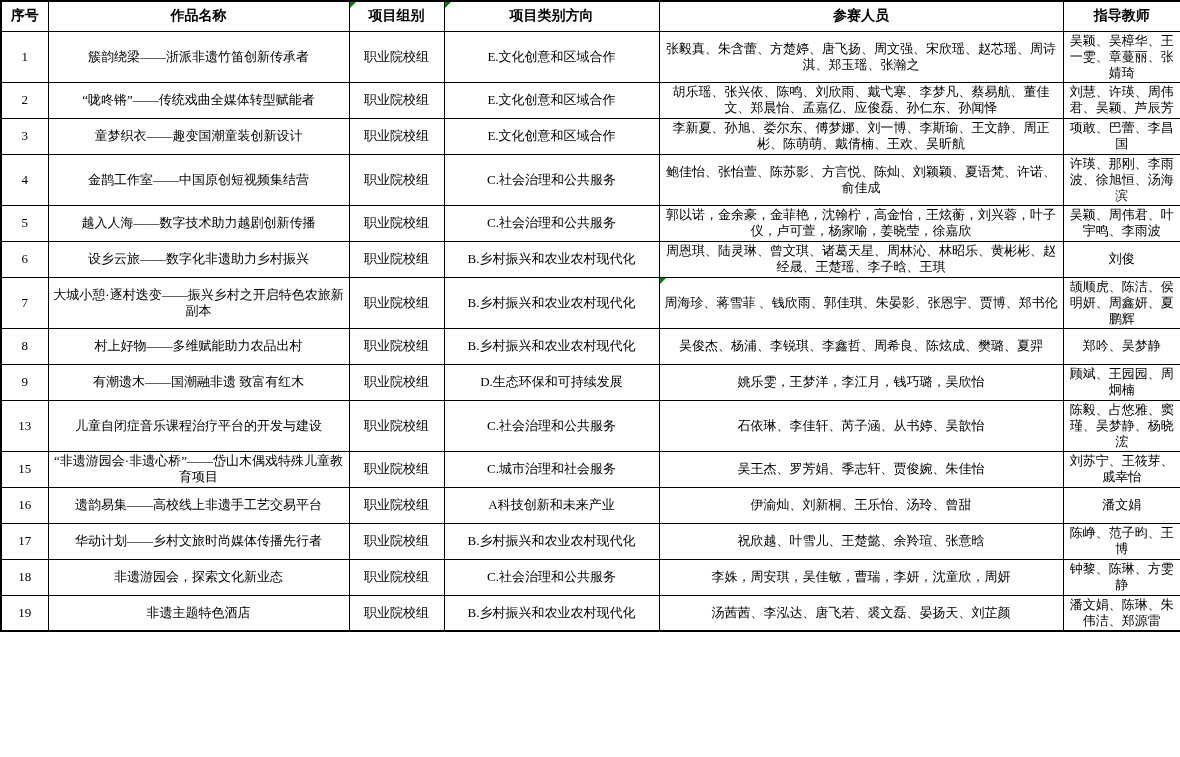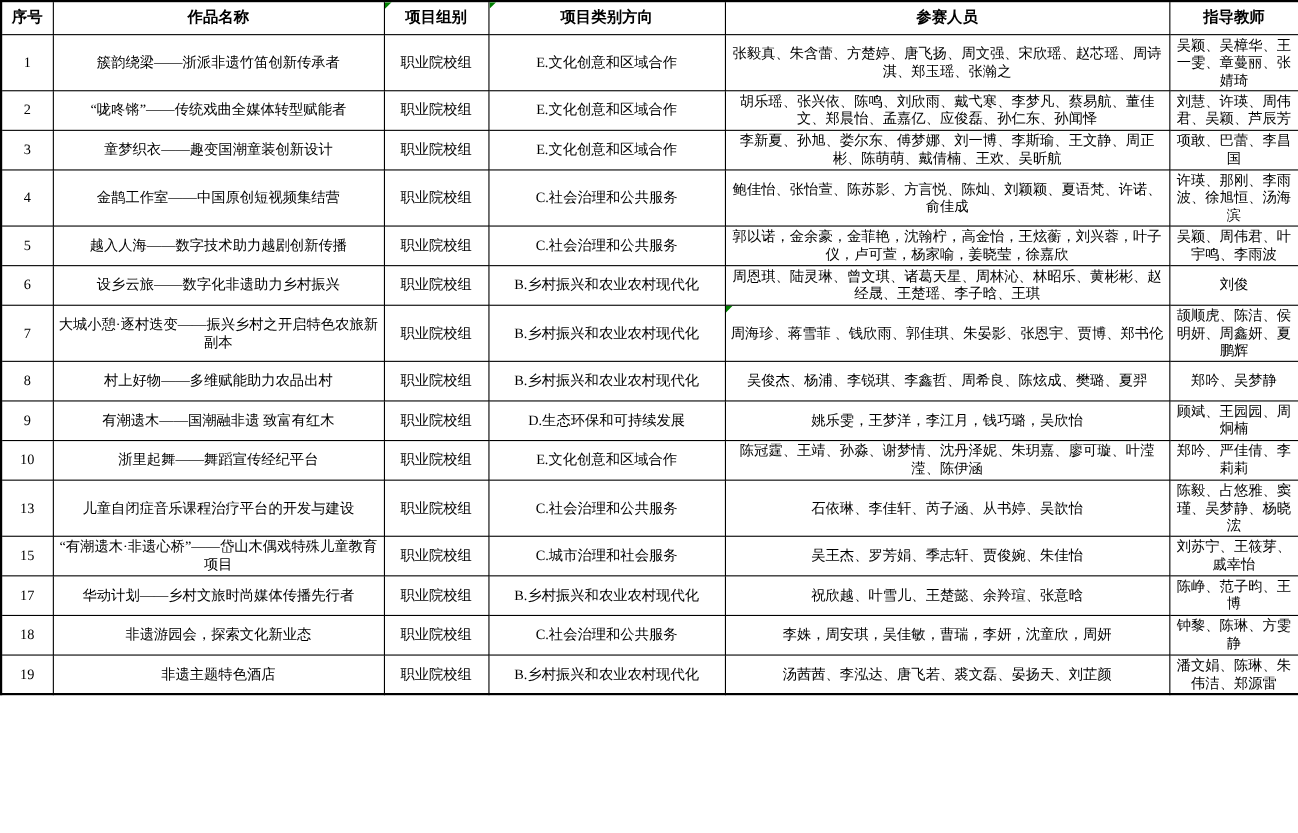--- a/index.html
+++ b/index.html
@@ -122,42 +122,42 @@
         </tr>
         <tr>
           <td class="col-no">9</td>
           <td class="col-title">有潮遗木——国潮融非遗 致富有红木</td>
           <td class="col-group">职业院校组</td>
           <td class="col-category">D.生态环保和可持续发展</td>
           <td class="col-participants">姚乐雯，王梦洋，李江月，钱巧璐，吴欣怡</td>
           <td class="col-advisors">顾斌、王园园、周炯楠</td>
         </tr>
         <tr>
-          <td class="col-no">10</td>
-          <td class="col-title">浙里起舞——舞蹈宣传经纪平台</td>
-          <td class="col-group">职业院校组</td>
-          <td class="col-category">E.文化创意和区域合作</td>
-          <td class="col-participants">陈冠霆、王靖、孙淼、谢梦情、沈丹泽妮、朱玥嘉、廖可璇、叶滢滢、陈伊涵</td>
-          <td class="col-advisors">郑吟、严佳倩、李莉莉</td>
-        </tr>
-        <tr>
           <td class="col-no">13</td>
           <td class="col-title">儿童自闭症音乐课程治疗平台的开发与建设</td>
           <td class="col-group">职业院校组</td>
           <td class="col-category">C.社会治理和公共服务</td>
           <td class="col-participants">石依琳、李佳轩、芮子涵、从书婷、吴歆怡</td>
           <td class="col-advisors">陈毅、占悠雅、窦瑾、吴梦静、杨晓浤</td>
         </tr>
         <tr>
           <td class="col-no">15</td>
-          <td class="col-title">“有潮遗木·非遗心桥”——岱山木偶戏特殊儿童教育项目</td>
+          <td class="col-title">“非遗游园会·非遗心桥”——岱山木偶戏特殊儿童教育项目</td>
           <td class="col-group">职业院校组</td>
           <td class="col-category">C.城市治理和社会服务</td>
           <td class="col-participants">吴王杰、罗芳娟、季志轩、贾俊婉、朱佳怡</td>
           <td class="col-advisors">刘苏宁、王筱芽、戚幸怡</td>
+        </tr>
+        <tr>
+          <td class="col-no">16</td>
+          <td class="col-title">遗韵易集——高校线上非遗手工艺交易平台</td>
+          <td class="col-group">职业院校组</td>
+          <td class="col-category">A科技创新和未来产业</td>
+          <td class="col-participants">伊渝灿、刘新桐、王乐怡、汤玲、曾甜</td>
+          <td class="col-advisors">潘文娟</td>
         </tr>
         <tr>
           <td class="col-no">17</td>
           <td class="col-title">华动计划——乡村文旅时尚媒体传播先行者</td>
           <td class="col-group">职业院校组</td>
           <td class="col-category">B.乡村振兴和农业农村现代化</td>
           <td class="col-participants">祝欣越、叶雪儿、王楚懿、余羚瑄、张意晗</td>
           <td class="col-advisors">陈峥、范子昀、王博</td>
         </tr>
         <tr>

